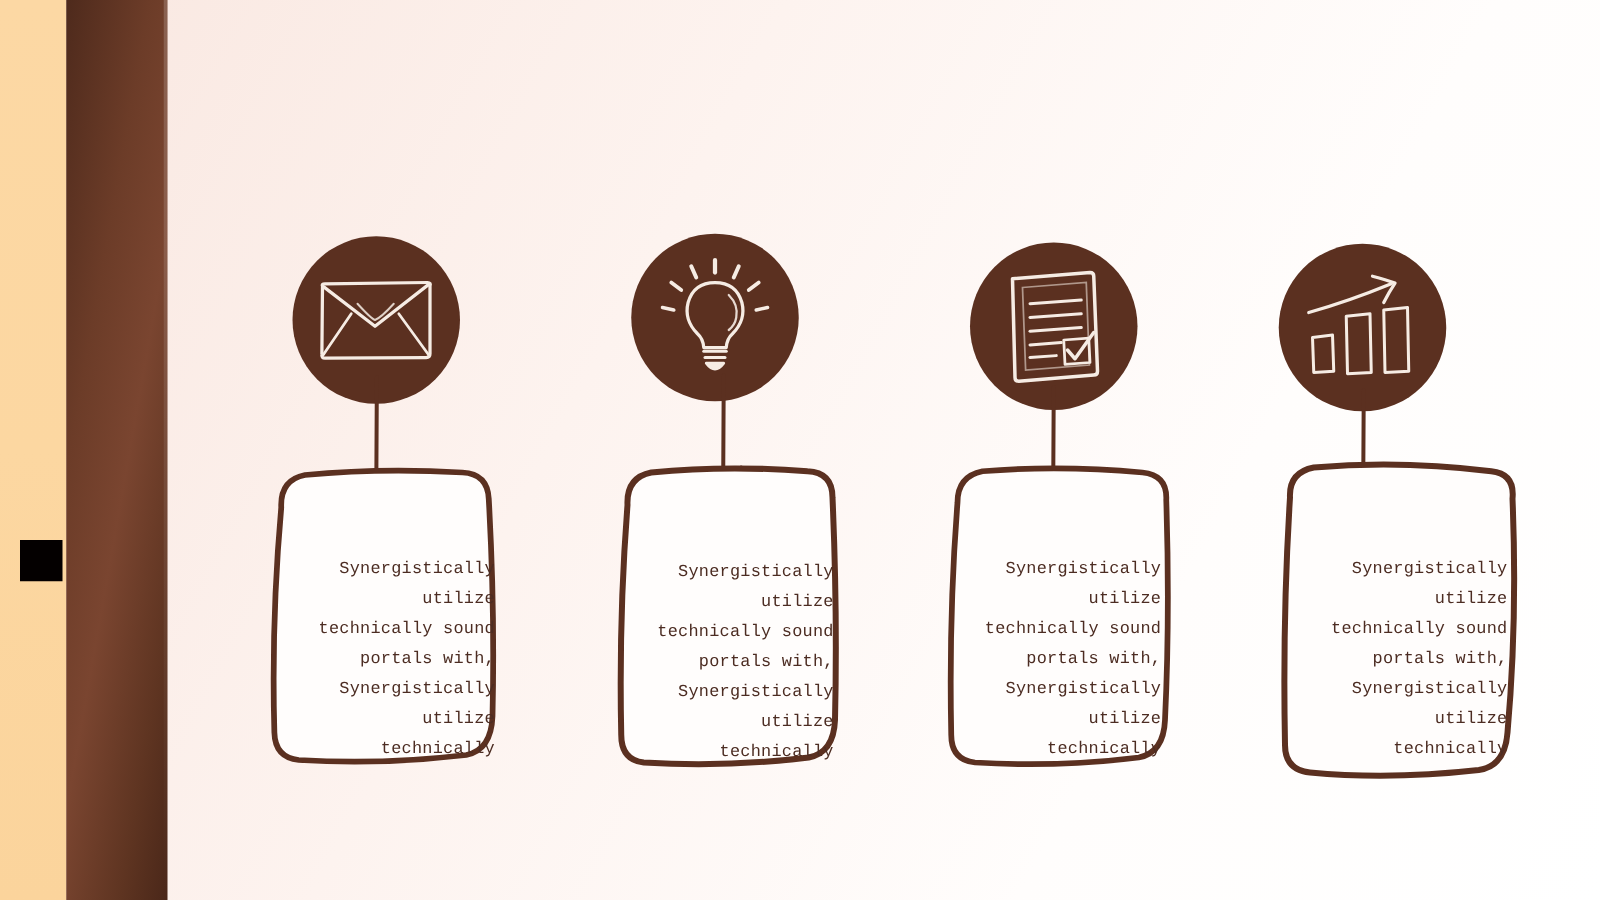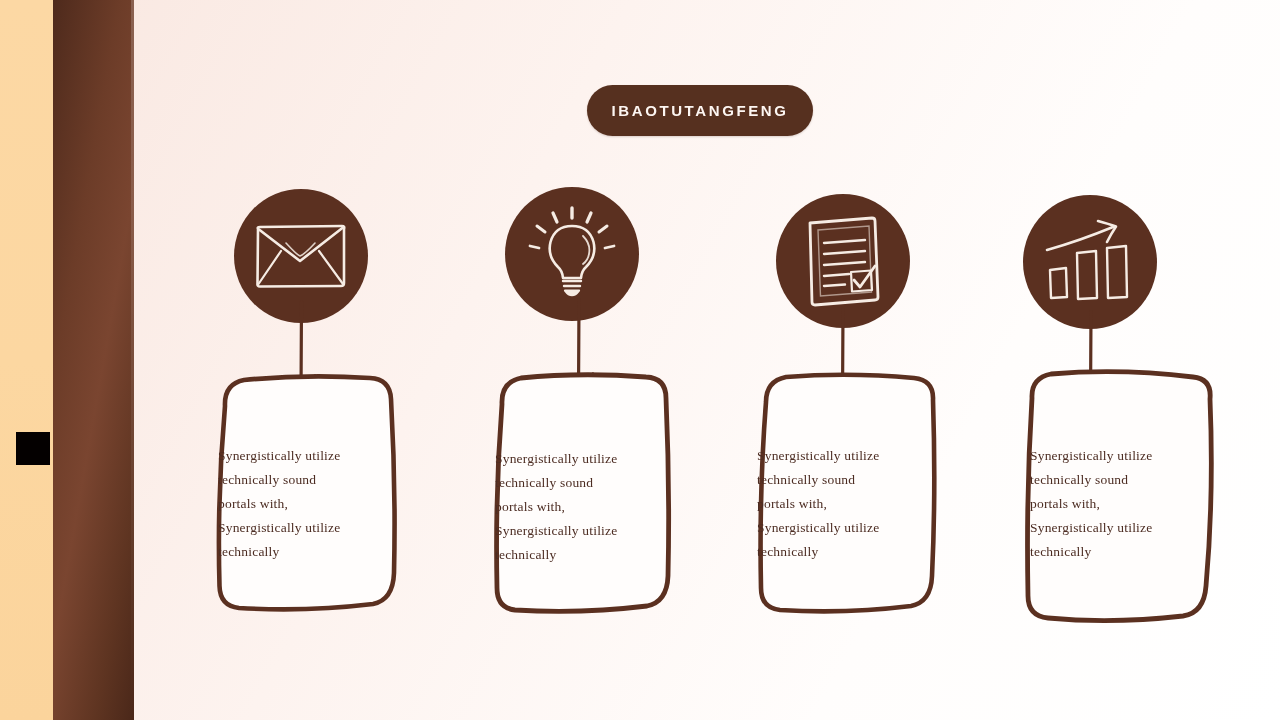--- a/index.html
+++ b/index.html
@@ -82,41 +82,38 @@
   }
   .icon-circle svg { display:block; overflow: visible; }
 
   .connector { position: absolute; overflow: visible; }
 
   .note-box { position: absolute; }
   .note-box svg { display:block; }
 
   .note-text {
     position: absolute;
-    text-align: left;
+    text-align: right;
     color: #4c2c22;
-    font-family: Liberation Serif, serif;
+    font-family: Liberation Mono, monospace;
     font-size: 13.5px;
     line-height: 24px;
     letter-spacing: .2px;
     white-space: pre-line;
   }
 </style>
 </head>
 <body>
 
 <div id="slide">
 
   <div class="rail-peach"></div>
   <div class="rail-brown"></div>
   <div class="rail-swatch"></div>
 
-  <div class="badge">
-    <span class="badge-text">IBAOTUTANGFENG</span>
-  </div>
 
   <div class="col">
 
     <div class="icon-circle" style="left:234px; top:189px;">
       <svg width="100" height="76" viewBox="0 0 100 76" fill="none">
         <path d="M7 11 Q6 9 9 9 L91 8 Q94 8 93 11 L93 65 Q93 68 90 68 L9 68.5 Q6 68.5 6.5 65.5 Z" stroke="#f6ece4" stroke-width="2.6" stroke-linejoin="round" fill="none"></path>
         <path d="M8 11.5 L49 43 L92 9.5" stroke="#f6ece4" stroke-width="2.6" stroke-linecap="round" stroke-linejoin="round" fill="none"></path>
         <path d="M30 33 L7.5 66" stroke="#f6ece4" stroke-width="2.2" stroke-linecap="round"></path>
         <path d="M68 33 L92 66" stroke="#f6ece4" stroke-width="2.2" stroke-linecap="round"></path>
         <path d="M35 25 Q46 37 49 38 Q54 36 64 25" stroke="#f6ece4" stroke-width="1.6" stroke-linecap="round" fill="none" opacity=".85"></path>

